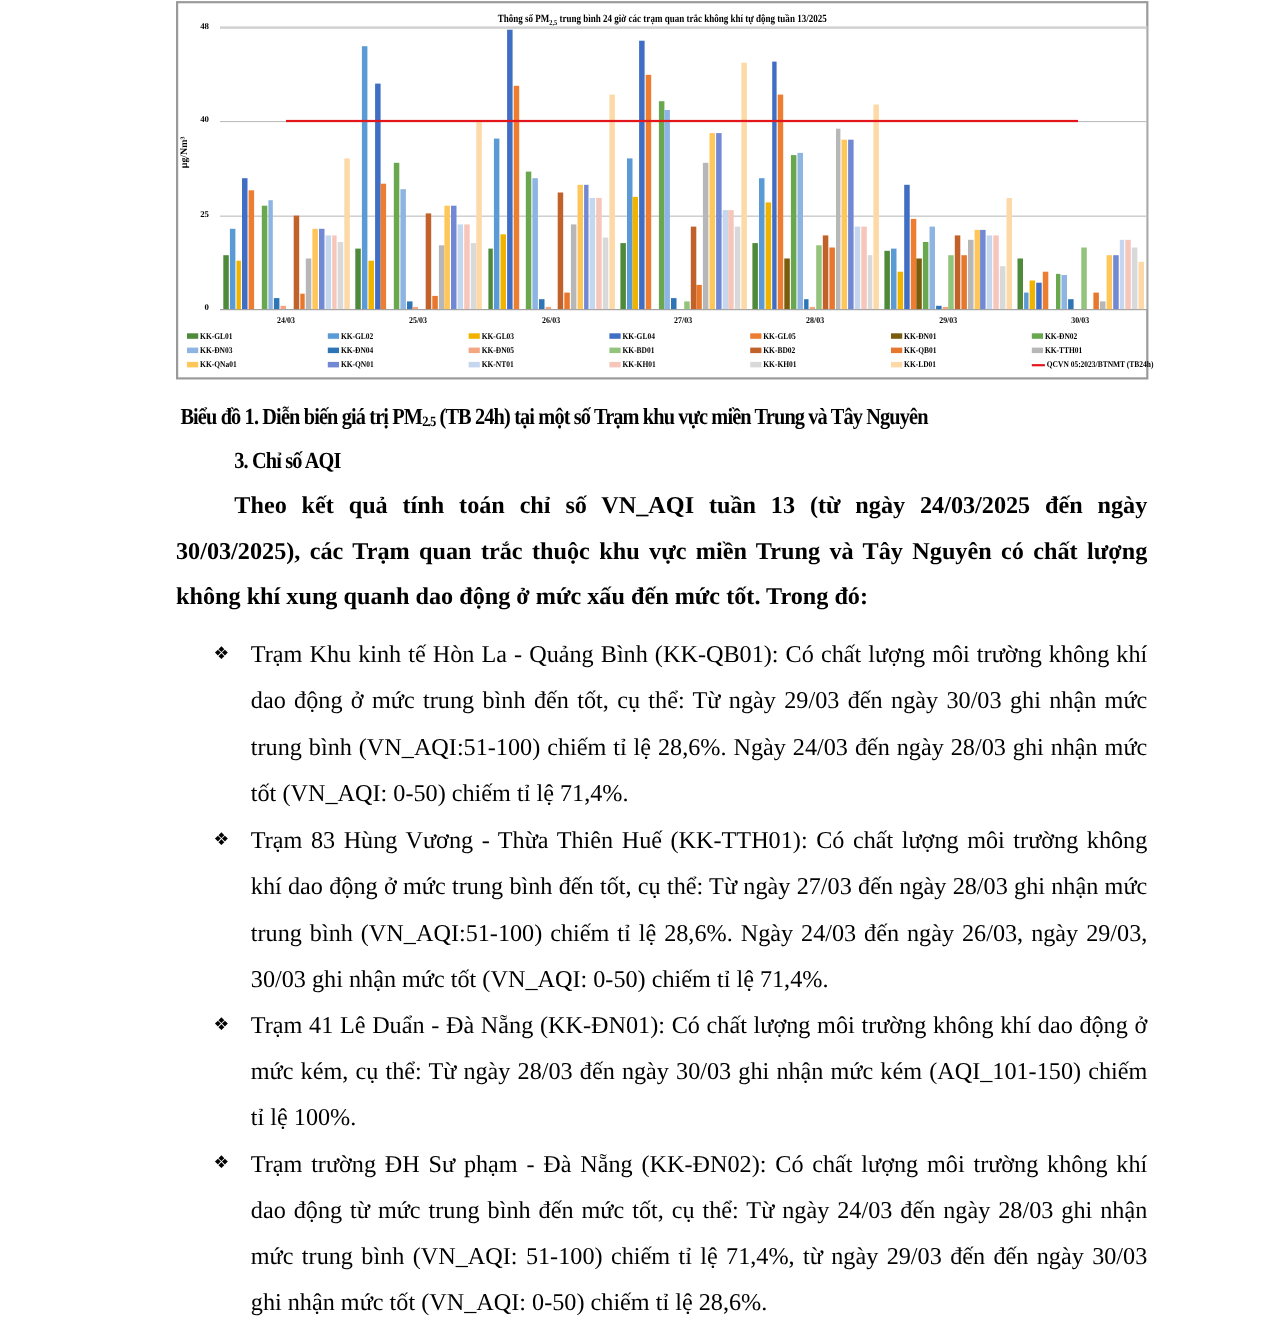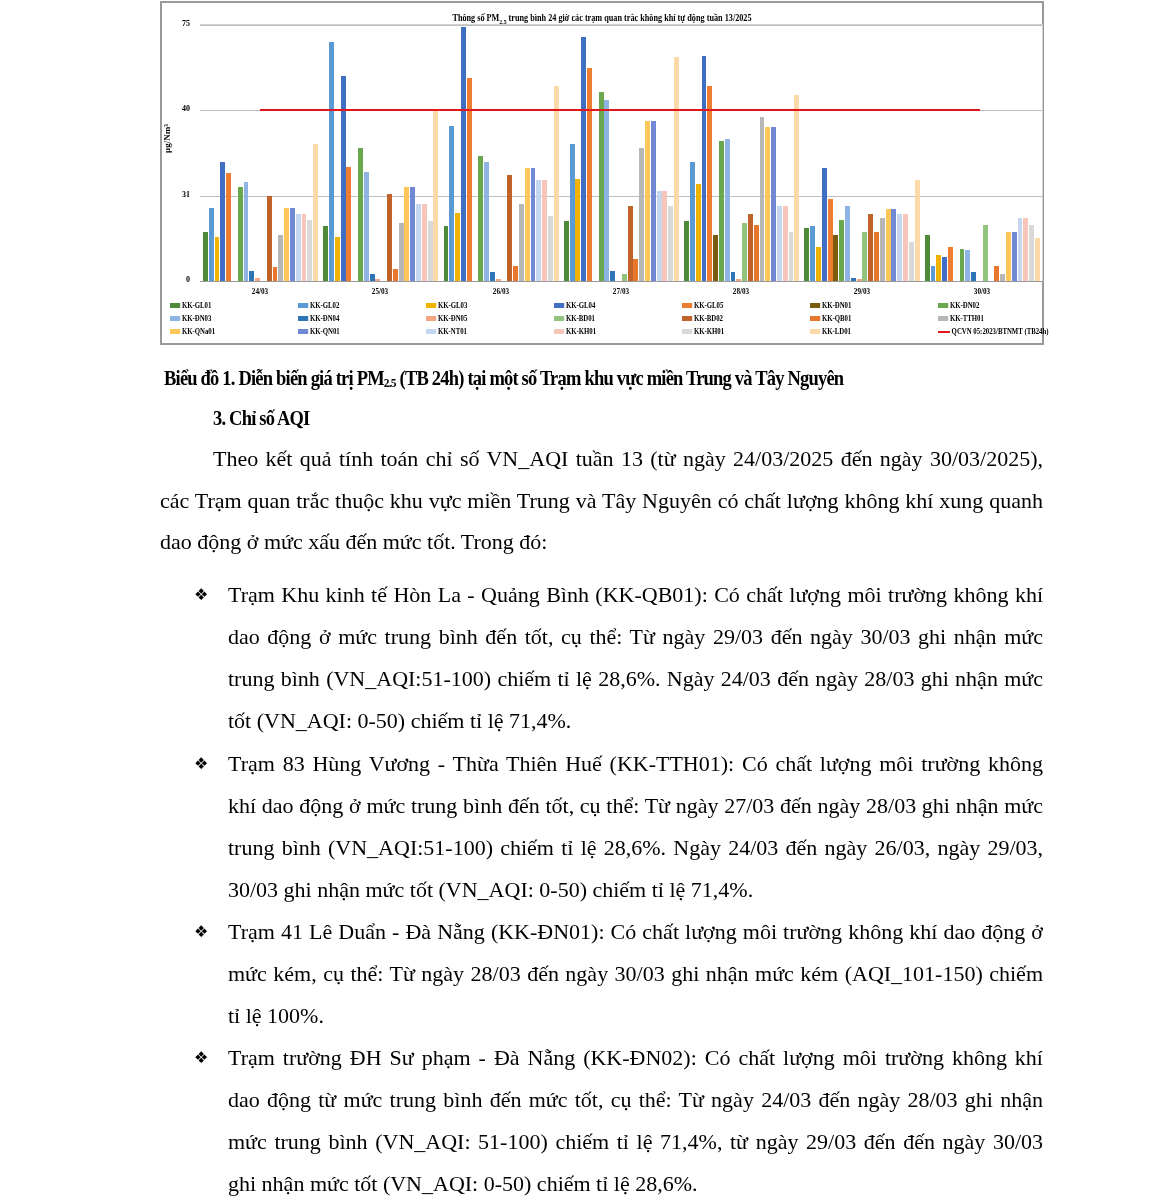--- a/index.html
+++ b/index.html
@@ -26,38 +26,38 @@
   .leg-item { position: absolute; display: flex; align-items: center; font-size: 8px; font-weight: bold;
               white-space: nowrap; transform: scaleX(0.85); transform-origin: left center; }
   .leg-swatch { width: 12px; height: 5px; margin-right: 2px; display: inline-block; }
   .leg-line { width: 14px; height: 2px; margin-right: 2px; display: inline-block; }
   .caption { position: absolute; left: 164px; top: 366px; font-size: 21px; font-weight: bold;
              letter-spacing: -0.9px; white-space: nowrap; transform: scaleX(0.88); transform-origin: left top; }
   .caption sub { font-size: 13px; vertical-align: -2px; }
   .section-heading { position: absolute; left: 213px; top: 406px; font-size: 21px; font-weight: bold;
                      letter-spacing: -0.9px; transform: scaleX(0.88); transform-origin: left top; }
   .para { position: absolute; left: 160px; width: 883px; font-size: 22px; line-height: 41.5px; text-align: justify; }
-  .intro { top: 438px; text-indent: 53px; }
+  .intro { top: 438px; text-indent: 53px; font-weight: bold; }
   .bullet { position: absolute; left: 228px; width: 815px; font-size: 22px; line-height: 42px; text-align: justify; }
   .bullet-mark { position: absolute; left: -34px; top: 0; font-size: 16px; line-height: 42px; }
 </style>
 </head>
 <body>
 
 <div class="chart-frame">
   <div class="chart-title"><span>Thông số PM</span><sub>2,5</sub><span> trung bình 24 giờ các trạm quan trắc không khí tự động tuần 13/2025</span></div>
   <div class="ylabel">µg/Nm³</div>
   <div class="plot" id="plot">
       <div class="ytick" style="top: 256px;">0</div>
       <div class="gridline" style="top: 170.667px;"></div>
-      <div class="ytick" style="top: 170.667px;">31</div>
+      <div class="ytick" style="top: 170.667px;">25</div>
       <div class="gridline" style="top: 85.3333px;"></div>
       <div class="ytick" style="top: 85.3333px;">40</div>
       <div class="gridline" style="top: 0px;"></div>
-      <div class="ytick" style="top: 0px;">75</div>
+      <div class="ytick" style="top: 0px;">48</div>
       <div class="gridline" style="top: 256px; border-top-color: rgb(154, 154, 154);"></div>
       <div class="bar" title="KK-GL01 24/03: 14.5" style="left: 3px; width: 4.9px; height: 49.4933px; background: rgb(78, 138, 58);"></div>
       <div class="bar" title="KK-GL02 24/03: 21.5" style="left: 8.8px; width: 4.9px; height: 73.3867px; background: rgb(91, 155, 213);"></div>
       <div class="bar" title="KK-GL03 24/03: 13" style="left: 14.6px; width: 4.9px; height: 44.3733px; background: rgb(240, 180, 0);"></div>
       <div class="bar" title="KK-GL04 24/03: 35" style="left: 20.4px; width: 4.9px; height: 119.467px; background: rgb(63, 110, 196);"></div>
       <div class="bar" title="KK-GL05 24/03: 31.5" style="left: 26.2px; width: 4.9px; height: 107.52px; background: rgb(237, 125, 49);"></div>
       <div class="bar" title="KK-ĐN02 24/03: 27.5" style="left: 37.8px; width: 4.9px; height: 93.8667px; background: rgb(106, 168, 79);"></div>
       <div class="bar" title="KK-ĐN03 24/03: 29" style="left: 43.6px; width: 4.9px; height: 98.9867px; background: rgb(141, 180, 226);"></div>
       <div class="bar" title="KK-ĐN04 24/03: 3" style="left: 49.4px; width: 4.9px; height: 10.24px; background: rgb(46, 117, 182);"></div>
       <div class="bar" title="KK-ĐN05 24/03: 1" style="left: 55.2px; width: 4.9px; height: 3.41333px; background: rgb(244, 165, 130);"></div>

